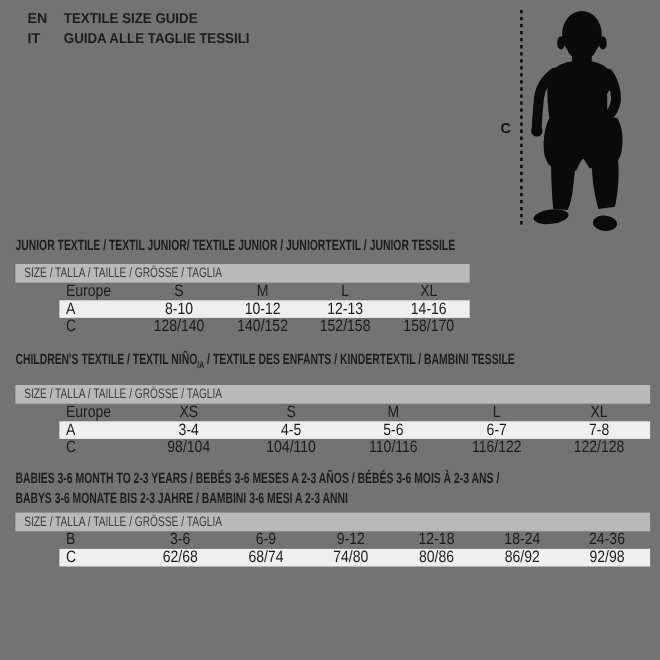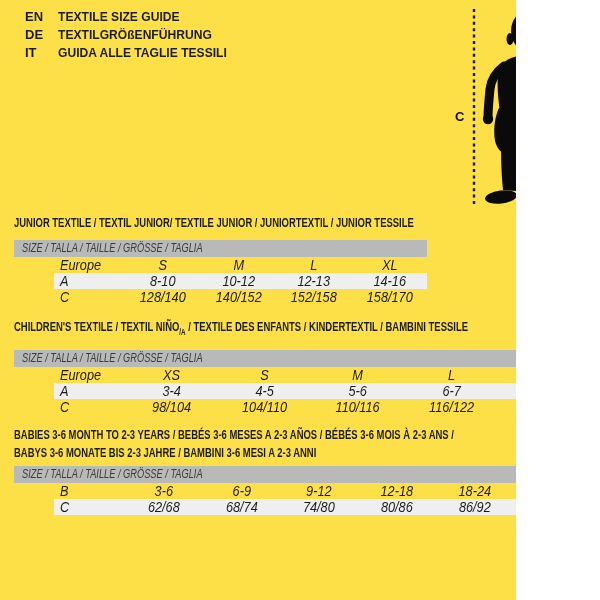--- a/index.html
+++ b/index.html
@@ -1,17 +1,17 @@
 <!DOCTYPE html>
 <html><head>
 <meta charset="utf-8">
 <style>
   html,body{margin:0;padding:0;background:#fff;}
   .page{
-    position:relative;width:516px;height:600px;background:#fde047;
+    position:relative;width:600px;height:600px;background:#737373;
     color:#1c1c1c;font-family:"Liberation Sans",sans-serif;overflow:hidden;
   }
   
   .langs{position:absolute;left:25px;top:7px;}
   .lang-row{display:flex;height:18px;align-items:center;font-weight:700;font-size:13px;}
   .lang-code{width:33px;flex:none;}
   .lang-label{white-space:nowrap;transform:scaleX(0.93);transform-origin:0 50%;}
 
   
   .figure{position:absolute;left:440px;top:0;width:160px;height:220px;}
@@ -20,21 +20,21 @@
   .sec-title{position:absolute;left:14px;margin:0;font-size:13.5px;font-weight:700;
     white-space:nowrap;transform:scaleX(0.70);transform-origin:0 0;line-height:14px;}
   #title-junior{top:216px;}
   #title-children{top:320px;}
   .sec-title sub{font-size:9px;}
   #title-babies{position:absolute;left:14px;top:426px;}
   #title-babies .title-line{font-size:13.5px;font-weight:700;line-height:18px;
     white-space:nowrap;transform:scaleX(0.70);transform-origin:0 50%;}
 
   
-  .tbl{position:absolute;left:14px;font-style:italic;}
+  .tbl{position:absolute;left:14px;}
   #tbl-junior{top:240px;width:413px;}
   #tbl-children{top:350px;width:577px;}
   #tbl-babies{top:466px;width:577px;}
   .band{height:17px;line-height:17px;background:#b9b9b9;color:#3a3a3a;font-size:12.5px;padding-left:8px;}
   .band-text{display:inline-block;white-space:nowrap;transform:scaleX(0.74);transform-origin:0 50%;}
   .trow{display:flex;height:16px;line-height:16px;font-size:15px;margin-left:40px;}
   .trow.shaded{background:#efefef;}
   .tlabel{flex:none;width:64px;padding-left:7px;transform:scaleX(0.85);transform-origin:0 50%;}
   .tcell{flex:1 1 0;text-align:center;transform:scaleX(0.85);}
 
@@ -45,24 +45,20 @@
 </style>
 </head>
 <body>
 
 <div class="page">
 
   <div class="langs">
     <div class="lang-row">
       <span class="lang-code">EN</span>
       <span class="lang-label">TEXTILE SIZE GUIDE</span>
-    </div>
-    <div class="lang-row">
-      <span class="lang-code">DE</span>
-      <span class="lang-label">TEXTILGRÖßENFÜHRUNG</span>
     </div>
     <div class="lang-row">
       <span class="lang-code">IT</span>
       <span class="lang-label">GUIDA ALLE TAGLIE TESSILI</span>
     </div>
   </div>
 
   <div class="figure">
     <svg viewBox="0 0 160 220" width="160" height="220" xmlns="http://www.w3.org/2000/svg">
       <line x1="34" y1="9" x2="34" y2="206" stroke="#111111" stroke-width="2.4" stroke-dasharray="3,3.4"></line>

